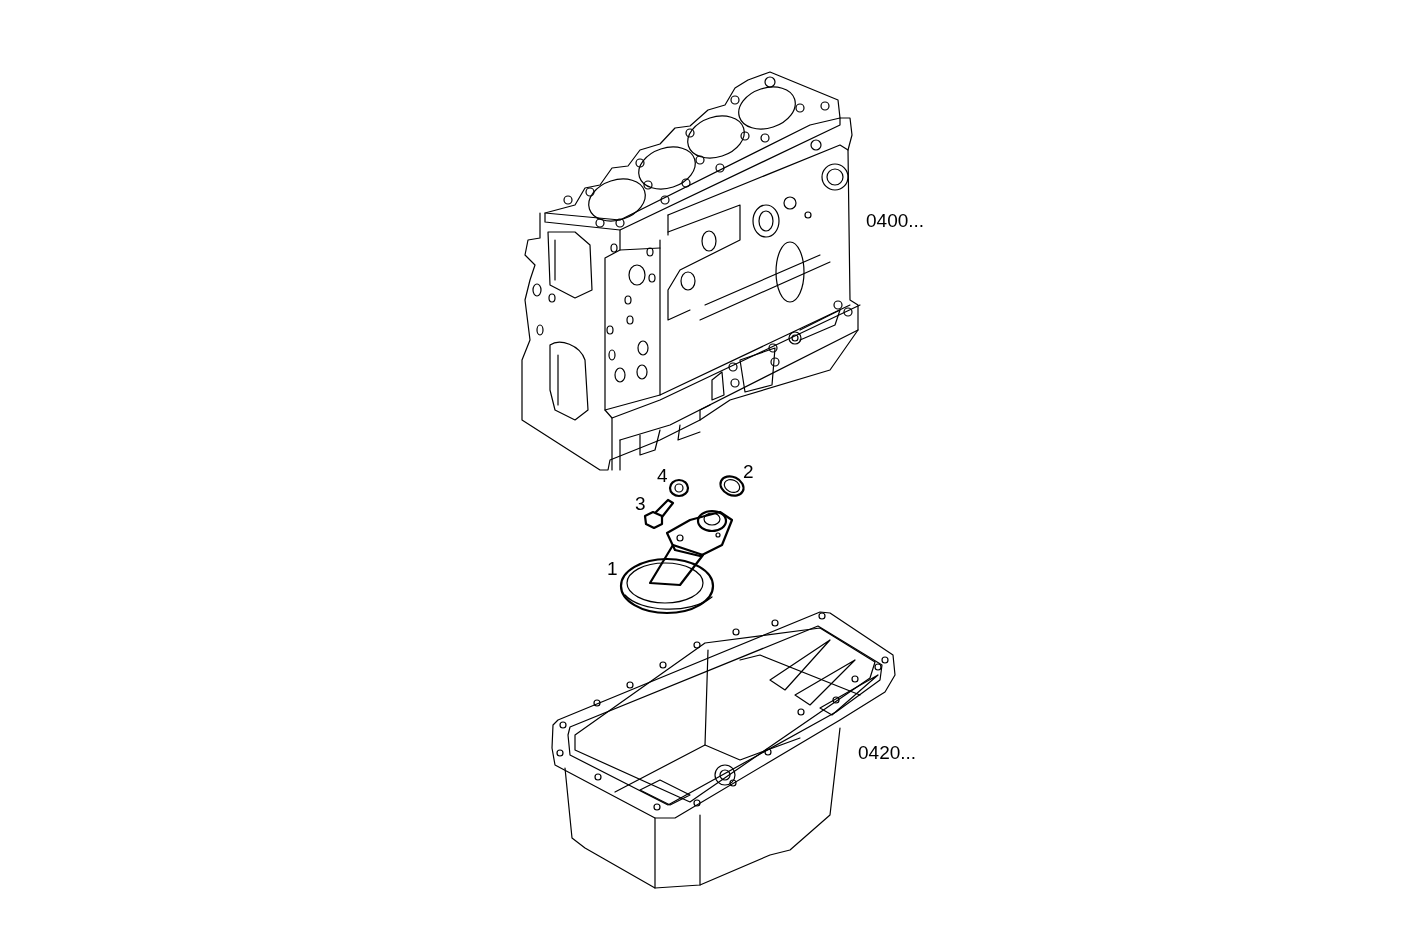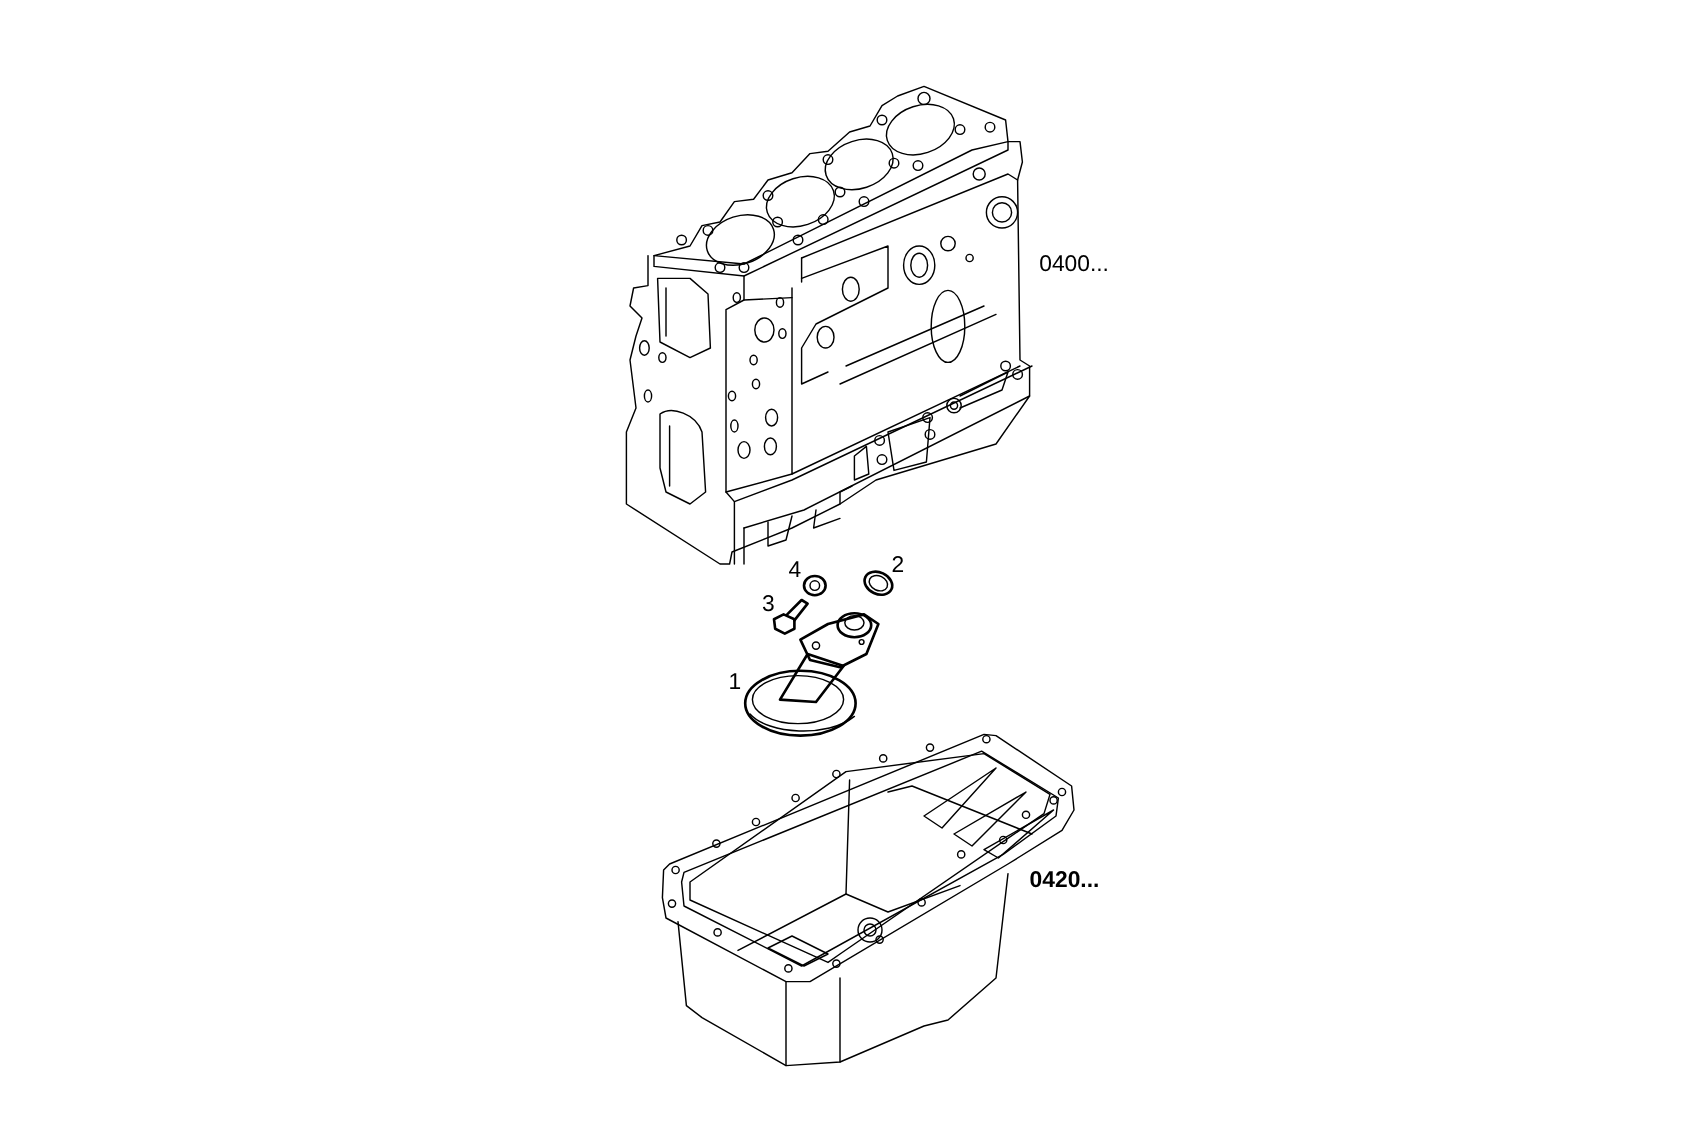--- a/index.html
+++ b/index.html
@@ -182,20 +182,20 @@
     <path class="lnb" d="M656 512 L668 500 L673 503 L662 517"></path>
   </g>
 
   <g>
     <ellipse class="lnb" cx="679" cy="488" rx="9" ry="8"></ellipse>
     <ellipse class="ln" cx="679" cy="488" rx="4" ry="4"></ellipse>
   </g>
 </svg>
 
 <div class="ref" style="left:866px;top:211px;">0400...</div>
-<div class="ref" style="left:858px;top:724px;font-weight:bold;">0420...</div>
+<div class="ref" style="left:858px;top:743px;">0420...</div>
 
 <div class="callout" style="left:607px;top:559px;">1</div>
 <div class="callout" style="left:743px;top:462px;">2</div>
 <div class="callout" style="left:635px;top:494px;">3</div>
 <div class="callout" style="left:657px;top:466px;">4</div>
 
 </div>
 
 </body></html>

